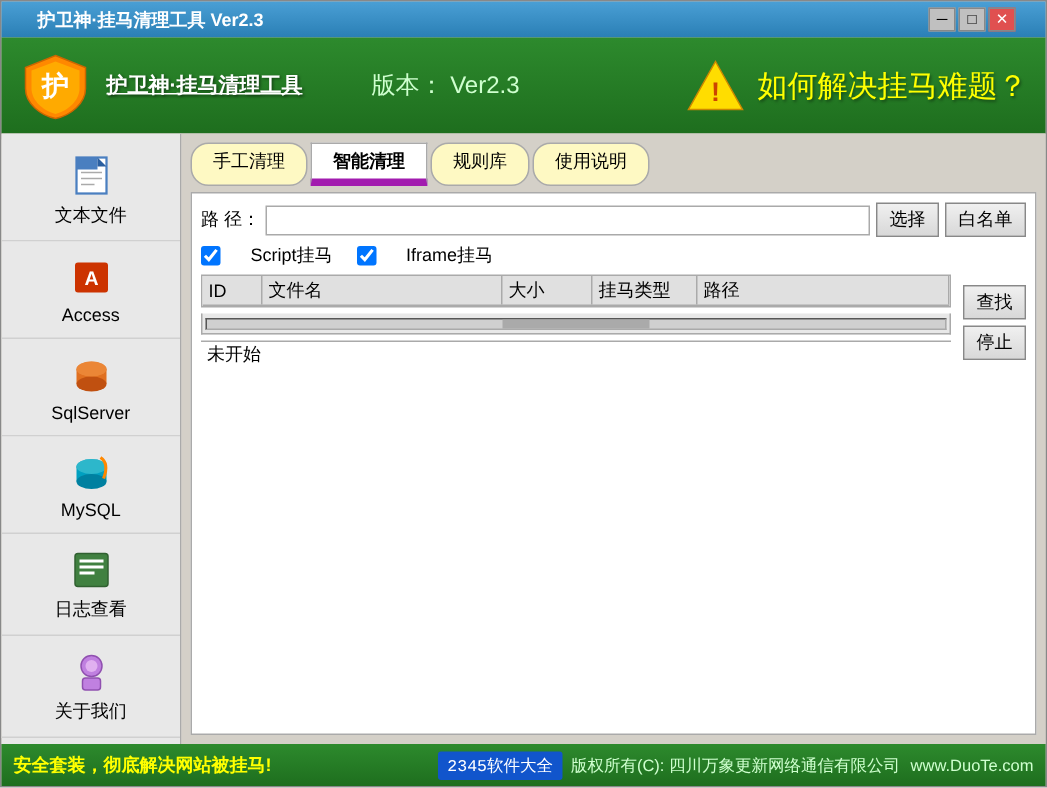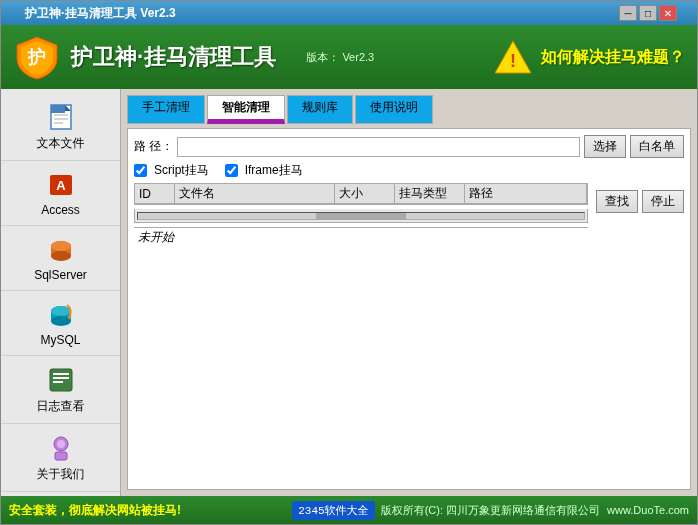--- a/index.html
+++ b/index.html
@@ -75,46 +75,47 @@
       gap: 10px;
     }
 
     .shield-icon {
       width: 48px;
       height: 48px;
     }
 
     .header-title-text {
       color: white;
-      font-size: 22px;
+      font-size: 14px;
       font-weight: bold;
       text-shadow: 1px 1px 2px rgba(0,0,0,0.5);
+      text-decoration: underline;
     }
 
     .header-version {
       color: #cfffcf;
-      font-size: 11px;
-      margin-left: 20px;
+      font-size: 16px;
+      margin-left: 36px;
     }
 
     .header-right {
       display: flex;
       align-items: center;
       gap: 8px;
     }
 
     .warning-icon-banner {
       width: 40px;
       height: 40px;
     }
 
     .header-warning-text {
       color: #ffff00;
-      font-size: 16px;
-      font-weight: bold;
+      font-size: 20px;
+      font-weight: normal;
       text-shadow: 1px 1px 2px rgba(0,0,0,0.4);
     }
 
     
     .main-content {
       display: flex;
       flex: 1;
       background: #d4d0c8;
       overflow: hidden;
     }
@@ -181,21 +182,22 @@
     }
 
     .tab.active {
       background: white;
       border-bottom: 5px solid #a21caf;
       font-weight: bold;
     }
 
     .tab:not(.active) {
       border-bottom: 1px solid #aaa;
-      background: #0ea5e9;
+      background: #fef9c3;
+      border-radius: 12px;
     }
 
     
     .content-panel {
       flex: 1;
       border: 1px solid #aaa;
       background: white;
       padding: 6px;
       display: flex;
       flex-direction: column;
@@ -236,21 +238,21 @@
     
     .checkbox-row {
       display: flex;
       align-items: center;
       gap: 16px;
     }
 
     .checkbox-label {
       display: flex;
       align-items: center;
-      gap: 7px;
+      gap: 20px;
       font-size: 12px;
       cursor: pointer;
     }
 
     
     .table-area {
       flex: 1;
       border: 1px solid #aaa;
       overflow: hidden;
       display: flex;
@@ -293,21 +295,21 @@
       color: #c0c0c0;
       font-size: 18px;
       font-weight: bold;
       white-space: nowrap;
       pointer-events: none;
     }
 
     
     .right-buttons {
       display: flex;
-      flex-direction: row;
+      flex-direction: column;
       gap: 4px;
       padding-left: 4px;
       padding-top: 28px;
     }
 
     
     .scrollbar-area {
       height: 14px;
       background: #e8e8e8;
       border: 1px solid #aaa;
@@ -330,24 +332,23 @@
       left: 40%;
       width: 20%;
       height: 100%;
       background: #aaa;
     }
 
     
     .status-bar {
       height: 20px;
       display: flex;
-      align-items: center;
+      align-items: flex-start;
       padding: 0 4px;
       border-top: 1px solid #aaa;
-      font-style: italic;
     }
 
     .status-text {
       font-size: 12px;
       color: #000;
     }
 
     
     .bottom-bar {
       height: 28px;

